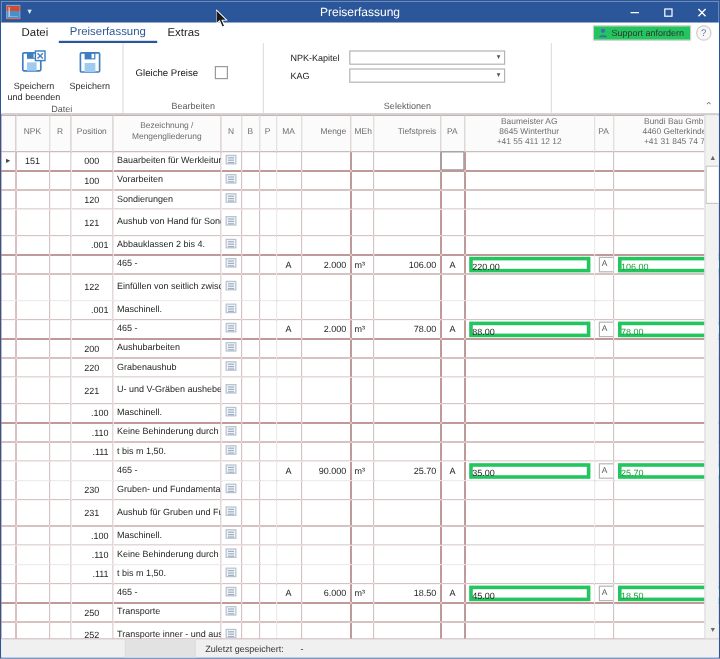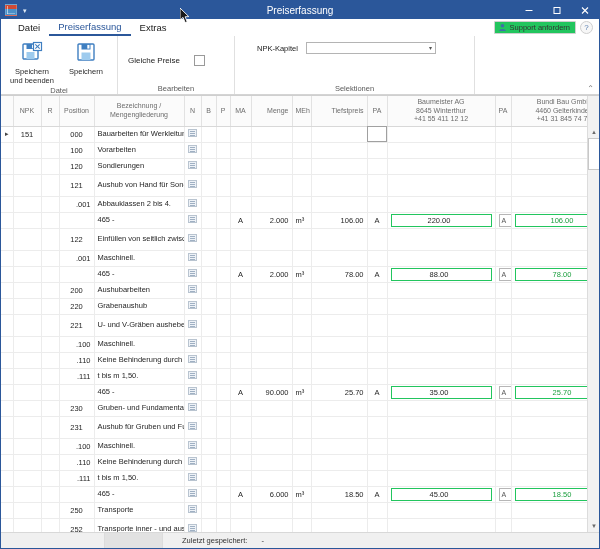--- a/index.html
+++ b/index.html
@@ -273,25 +273,25 @@
     position: relative;
   }
   .memo-ico:before{
     content:"";
     position:absolute; left:1px; right:1px; top:1px;
     height:1px; background:#9fb0c3;
     box-shadow: 0 2px 0 #9fb0c3, 0 4px 0 #9fb0c3;
   }
 
   .pricebox {
-    border: 1px solid #22c55e;
+    border: 3px solid #22c55e;
     background: #ffffff;
     height: 13px;
     line-height: 11px;
-    text-align: center;
+    text-align: left;
     padding-right: 4px;
     font-size: 7.5px;
     color: #1f1f1f;
   }
   .pricebox.green { color: #1b9e3e; }
   .pabox {
     border: 1px solid #b6b6b6;
     background: #ffffff;
     height: 13px;
     line-height: 11px;
@@ -345,21 +345,21 @@
     height: 16px;
     background: #f0f0f0;
     border-top: 1px solid #d8d8d8;
     display: flex;
     align-items: center;
     font-size: 7.5px;
     color: #333;
   }
   .sb-seg1 { width: 104px; height: 16px; border-right: 1px solid #dcdcdc; }
   .sb-seg2 { width: 58px; height: 16px; background: #e2e2e2; border-right: 1px solid #dcdcdc; }
-  .sb-text { padding-left: 8px; margin-left: 11px; }
+  .sb-text { padding-left: 8px; }
   .sb-dash { padding-left: 14px; }
 </style>
 </head>
 <body>
 
 <div id="app">
 
   <div class="titlebar">
     <div class="tb-icon"></div>
     <div class="tb-caret">▾</div>
@@ -402,21 +402,21 @@
             <path d="M1.2 9 C1.6 6 8.4 6 8.8 9 Z" fill="#3f6fa8"></path>
           </svg>
           <span>Support anfordern</span>
         </div>
         <div class="help-btn">?</div>
       </div>
     </div>
 
     <div class="ribbon-body">
 
-      <div class="rgroup" style="width:117px">
+      <div class="rgroup" style="width:102px">
         <div class="rgroup-content">
           <div class="bigbtn">
             <span class="ic">
               <svg width="22" height="22" viewBox="0 0 22 22">
                 <rect x="2" y="3" width="15" height="15" rx="1" fill="#ffffff" stroke="#3f7fc1" stroke-width="1.4"></rect>
                 <rect x="5.5" y="3" width="8" height="5" fill="#3f7fc1"></rect>
                 <rect x="11" y="3.8" width="2" height="3.4" fill="#ffffff"></rect>
                 <rect x="5.5" y="11" width="8" height="7" fill="#9ecbee"></rect>
                 <rect x="12.5" y="1.5" width="8" height="8" fill="#ffffff" stroke="#3f7fc1" stroke-width="1.2"></rect>
                 <line x1="14.3" y1="3.3" x2="18.7" y2="7.7" stroke="#3f7fc1" stroke-width="1.1"></line>
@@ -449,20 +449,26 @@
           </div>
         </div>
         <div class="rgroup-label">Bearbeiten</div>
       </div>
 
       <div class="rgroup" style="width:240px">
         <div class="rgroup-content">
           <div class="sel-grid">
             <div class="sel-row">
               <span class="sel-label">NPK-Kapitel</span>
+              <span class="combo">
+                <span class="ar">▾</span>
+              </span>
+            </div>
+            <div class="sel-row">
+              <span class="sel-label">KAG</span>
               <span class="combo">
                 <span class="ar">▾</span>
               </span>
             </div>
           </div>
         </div>
         <div class="rgroup-label">Selektionen</div>
       </div>
 
       <div class="ribbon-collapse">⌃</div>

